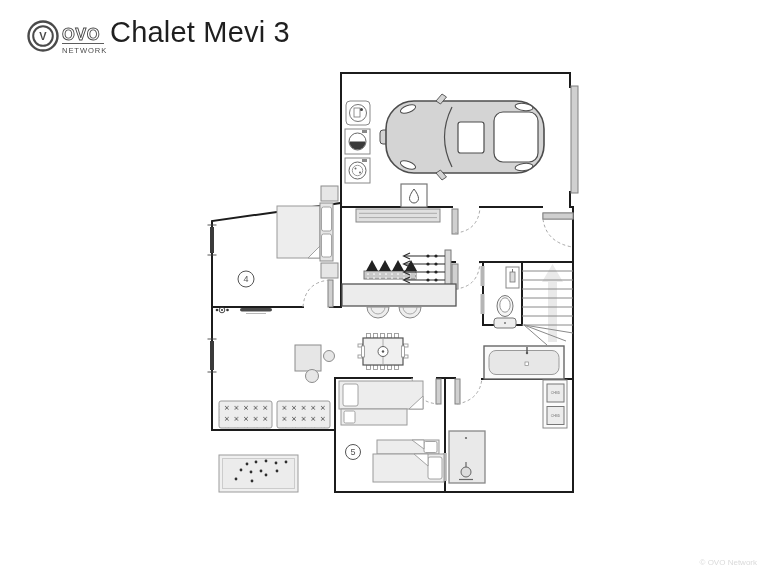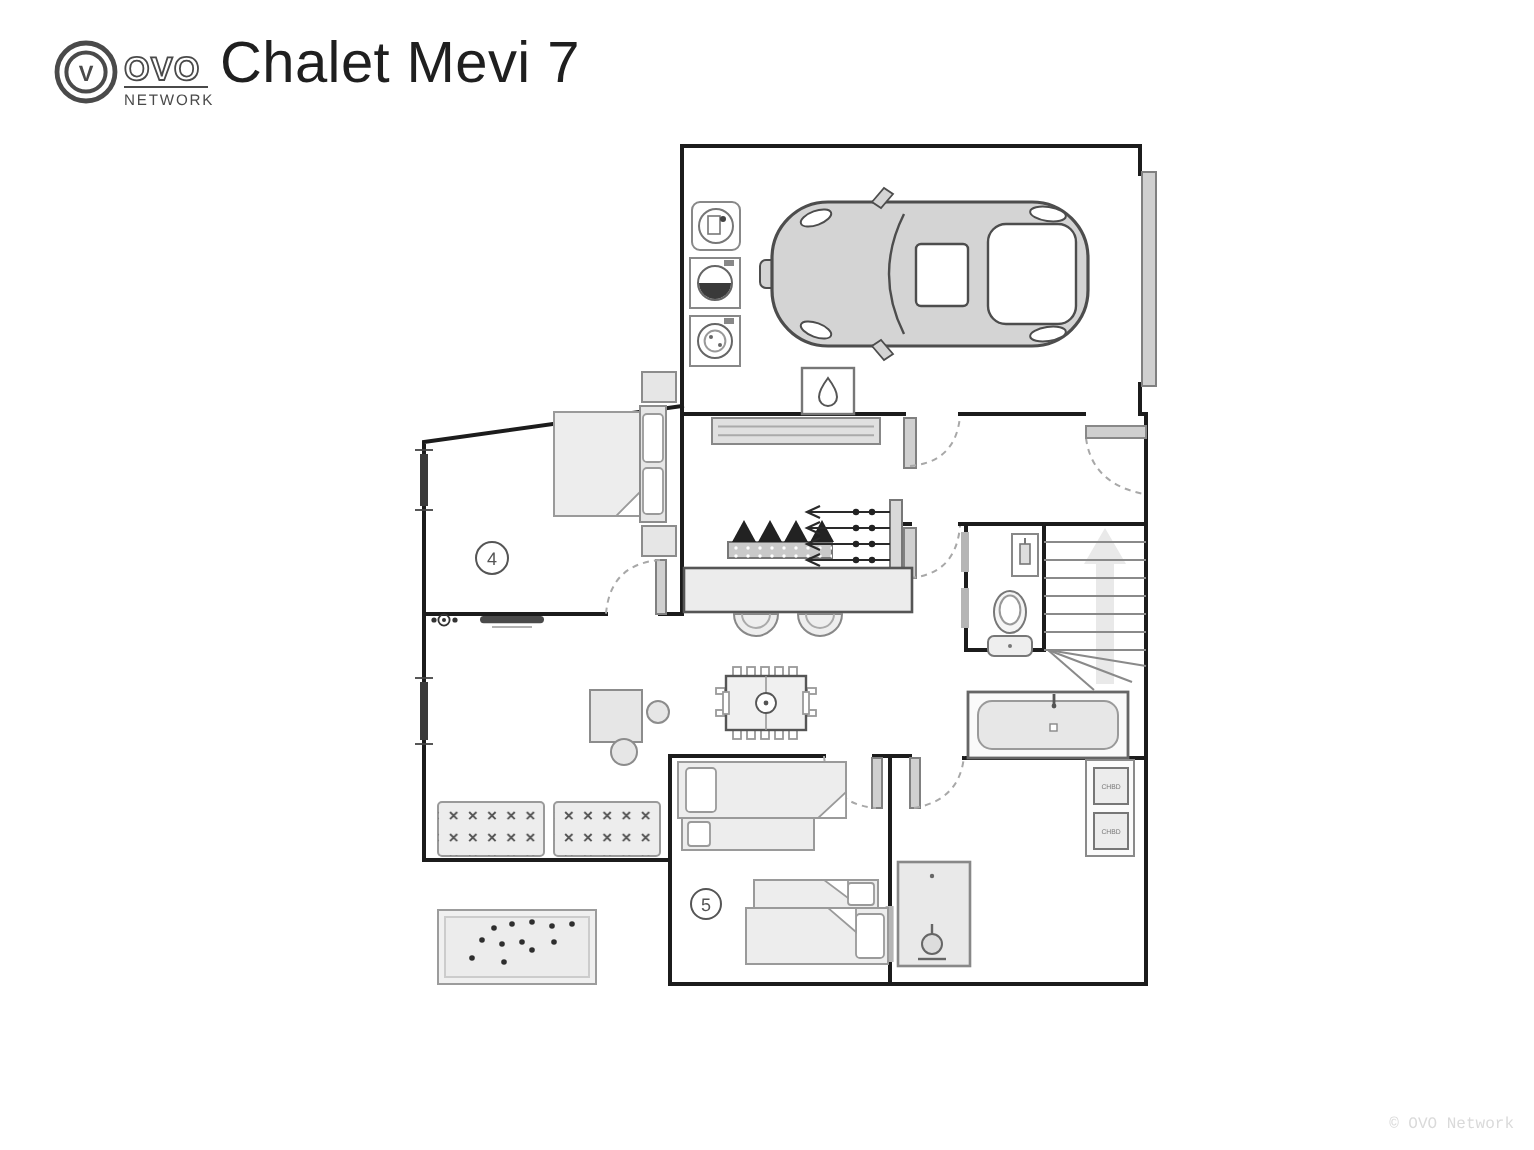--- a/index.html
+++ b/index.html
@@ -1,21 +1,21 @@
 <!DOCTYPE html>
 <html><head>
 <meta charset="utf-8">
 <style>
   html,body{margin:0;padding:0;background:#fff;}
   .page{position:relative;width:767px;height:575px;background:#ffffff;overflow:hidden;
         font-family:"Liberation Sans",sans-serif;}
   .hdr{position:absolute;left:0;top:0;width:100%;height:60px;}
   .logo{position:absolute;left:26px;top:13px;}
   .title{position:absolute;left:110px;top:16px;font-size:29px;color:#1f1f1f;letter-spacing:0.2px;}
-  .copyright{position:absolute;right:10px;bottom:8px;font-size:8px;color:#dadada;font-family:Liberation Mono, monospace;}
+  .copyright{position:absolute;right:10px;bottom:8px;font-size:8px;color:#dadada;}
   svg text{font-family:"Liberation Sans",sans-serif;}
   .wall{stroke:#1c1c1c;stroke-width:2;fill:none;stroke-linecap:square;}
   .furn{fill:#e6e6e6;stroke:#8c8c8c;stroke-width:1;}
   .mat{fill:#ededed;stroke:#9a9a9a;stroke-width:1;}
   .white{fill:#ffffff;stroke:#9a9a9a;stroke-width:0.9;}
   .door{fill:#d0d0d0;stroke:#808080;stroke-width:1;}
   .arc{fill:none;stroke:#a8a8a8;stroke-width:1;stroke-dasharray:3 2.6;}
   .tread{stroke:#8a8a8a;stroke-width:1;fill:none;}
   .winbar{fill:#3a3a3a;}
   .tick{stroke:#444;stroke-width:0.9;}
@@ -32,21 +32,21 @@
     <div class="logo">
       <svg width="84" height="46" viewBox="0 0 84 46">
         <circle cx="17" cy="23" r="14.5" fill="none" stroke="#4a4a4a" stroke-width="2.4"></circle>
         <circle cx="17" cy="23" r="9.8" fill="none" stroke="#4a4a4a" stroke-width="2"></circle>
         <text x="17" y="27.4" text-anchor="middle" font-size="11" font-weight="bold" fill="#4a4a4a">V</text>
         <text x="36" y="27" font-size="16.5" font-weight="bold" fill="#ffffff" stroke="#4a4a4a" stroke-width="0.9" letter-spacing="0.5">OVO</text>
         <line x1="36" y1="30.5" x2="78" y2="30.5" stroke="#4a4a4a" stroke-width="0.9"></line>
         <text x="36" y="39.5" font-size="7.6" fill="#4a4a4a" letter-spacing="0.9">NETWORK</text>
       </svg>
     </div>
-    <div class="title">Chalet Mevi 7</div>
+    <div class="title">Chalet Mevi 3</div>
   </div>
 
   <svg width="767" height="575" viewBox="0 0 767 575" style="position:absolute;left:0;top:0;">
     <defs>
       <pattern id="xpat" width="9.6" height="11" patternUnits="userSpaceOnUse" x="223" y="404">
         <path d="M2,2 L5.6,5.6 M5.6,2 L2,5.6" stroke="#555" stroke-width="0.95"></path>
       </pattern>
       <pattern id="dotpat" width="6" height="4" patternUnits="userSpaceOnUse" x="366" y="272">
         <circle cx="2" cy="2" r="0.85" fill="#ffffff"></circle>
       </pattern>

